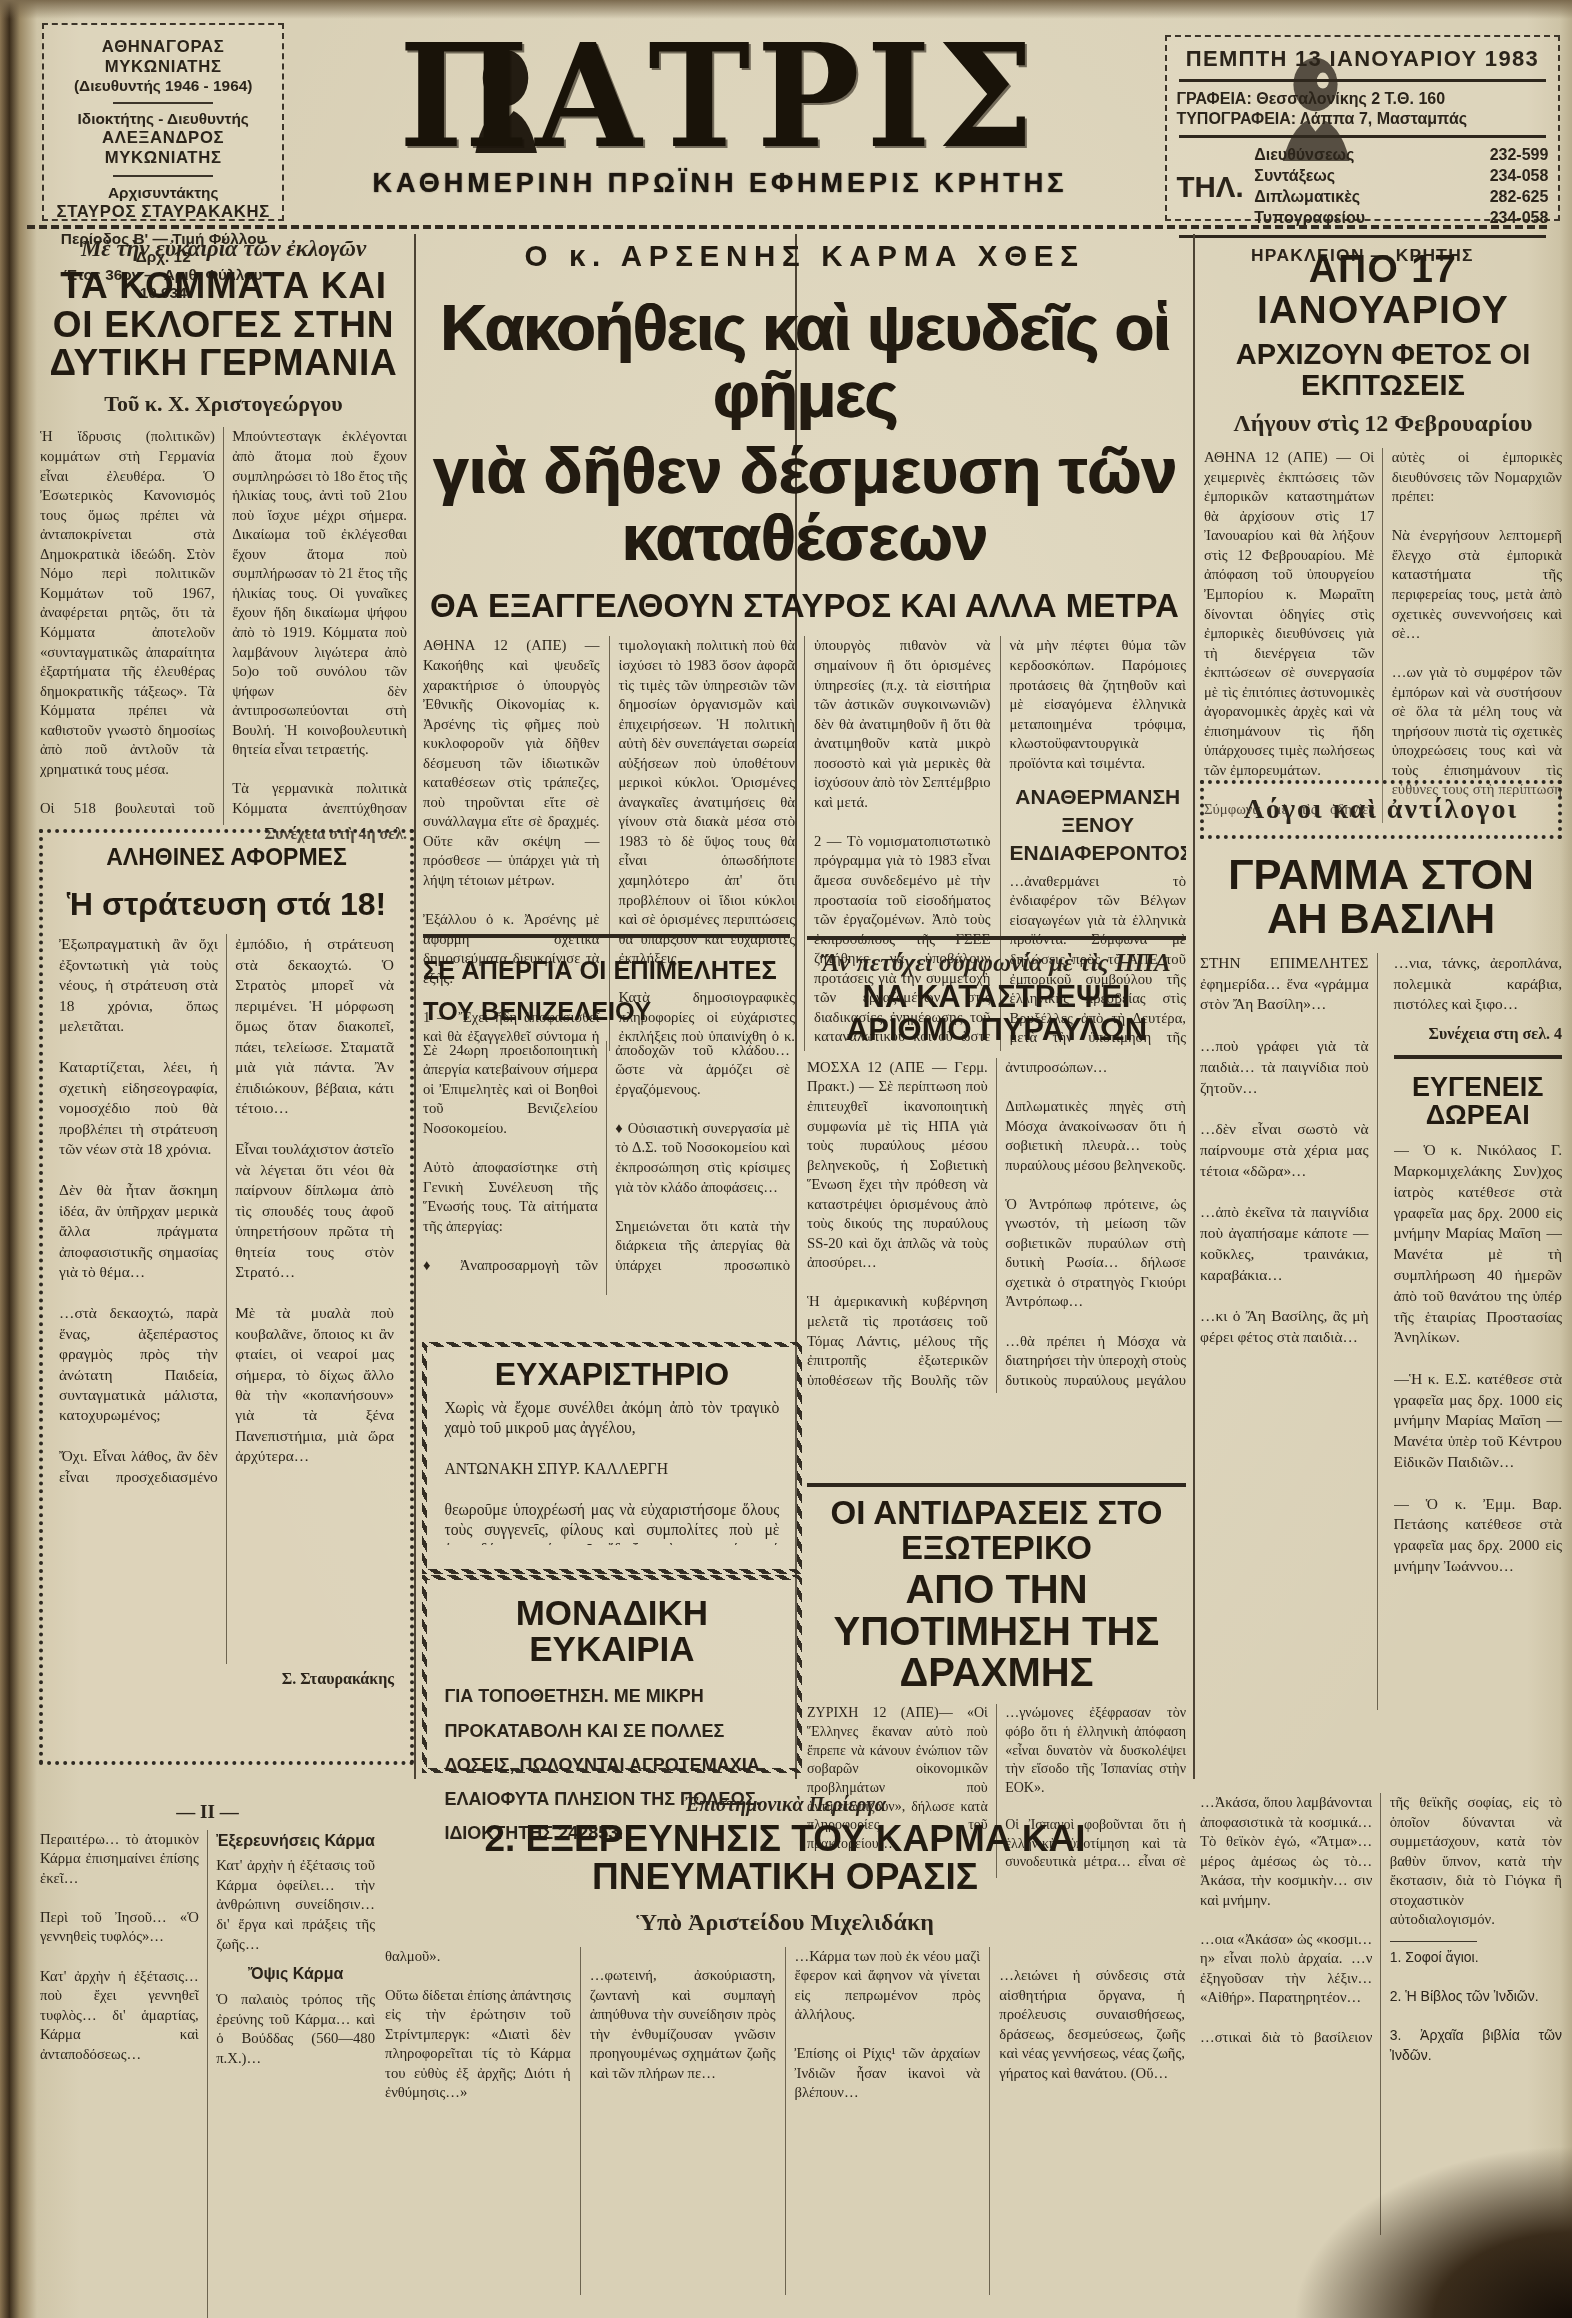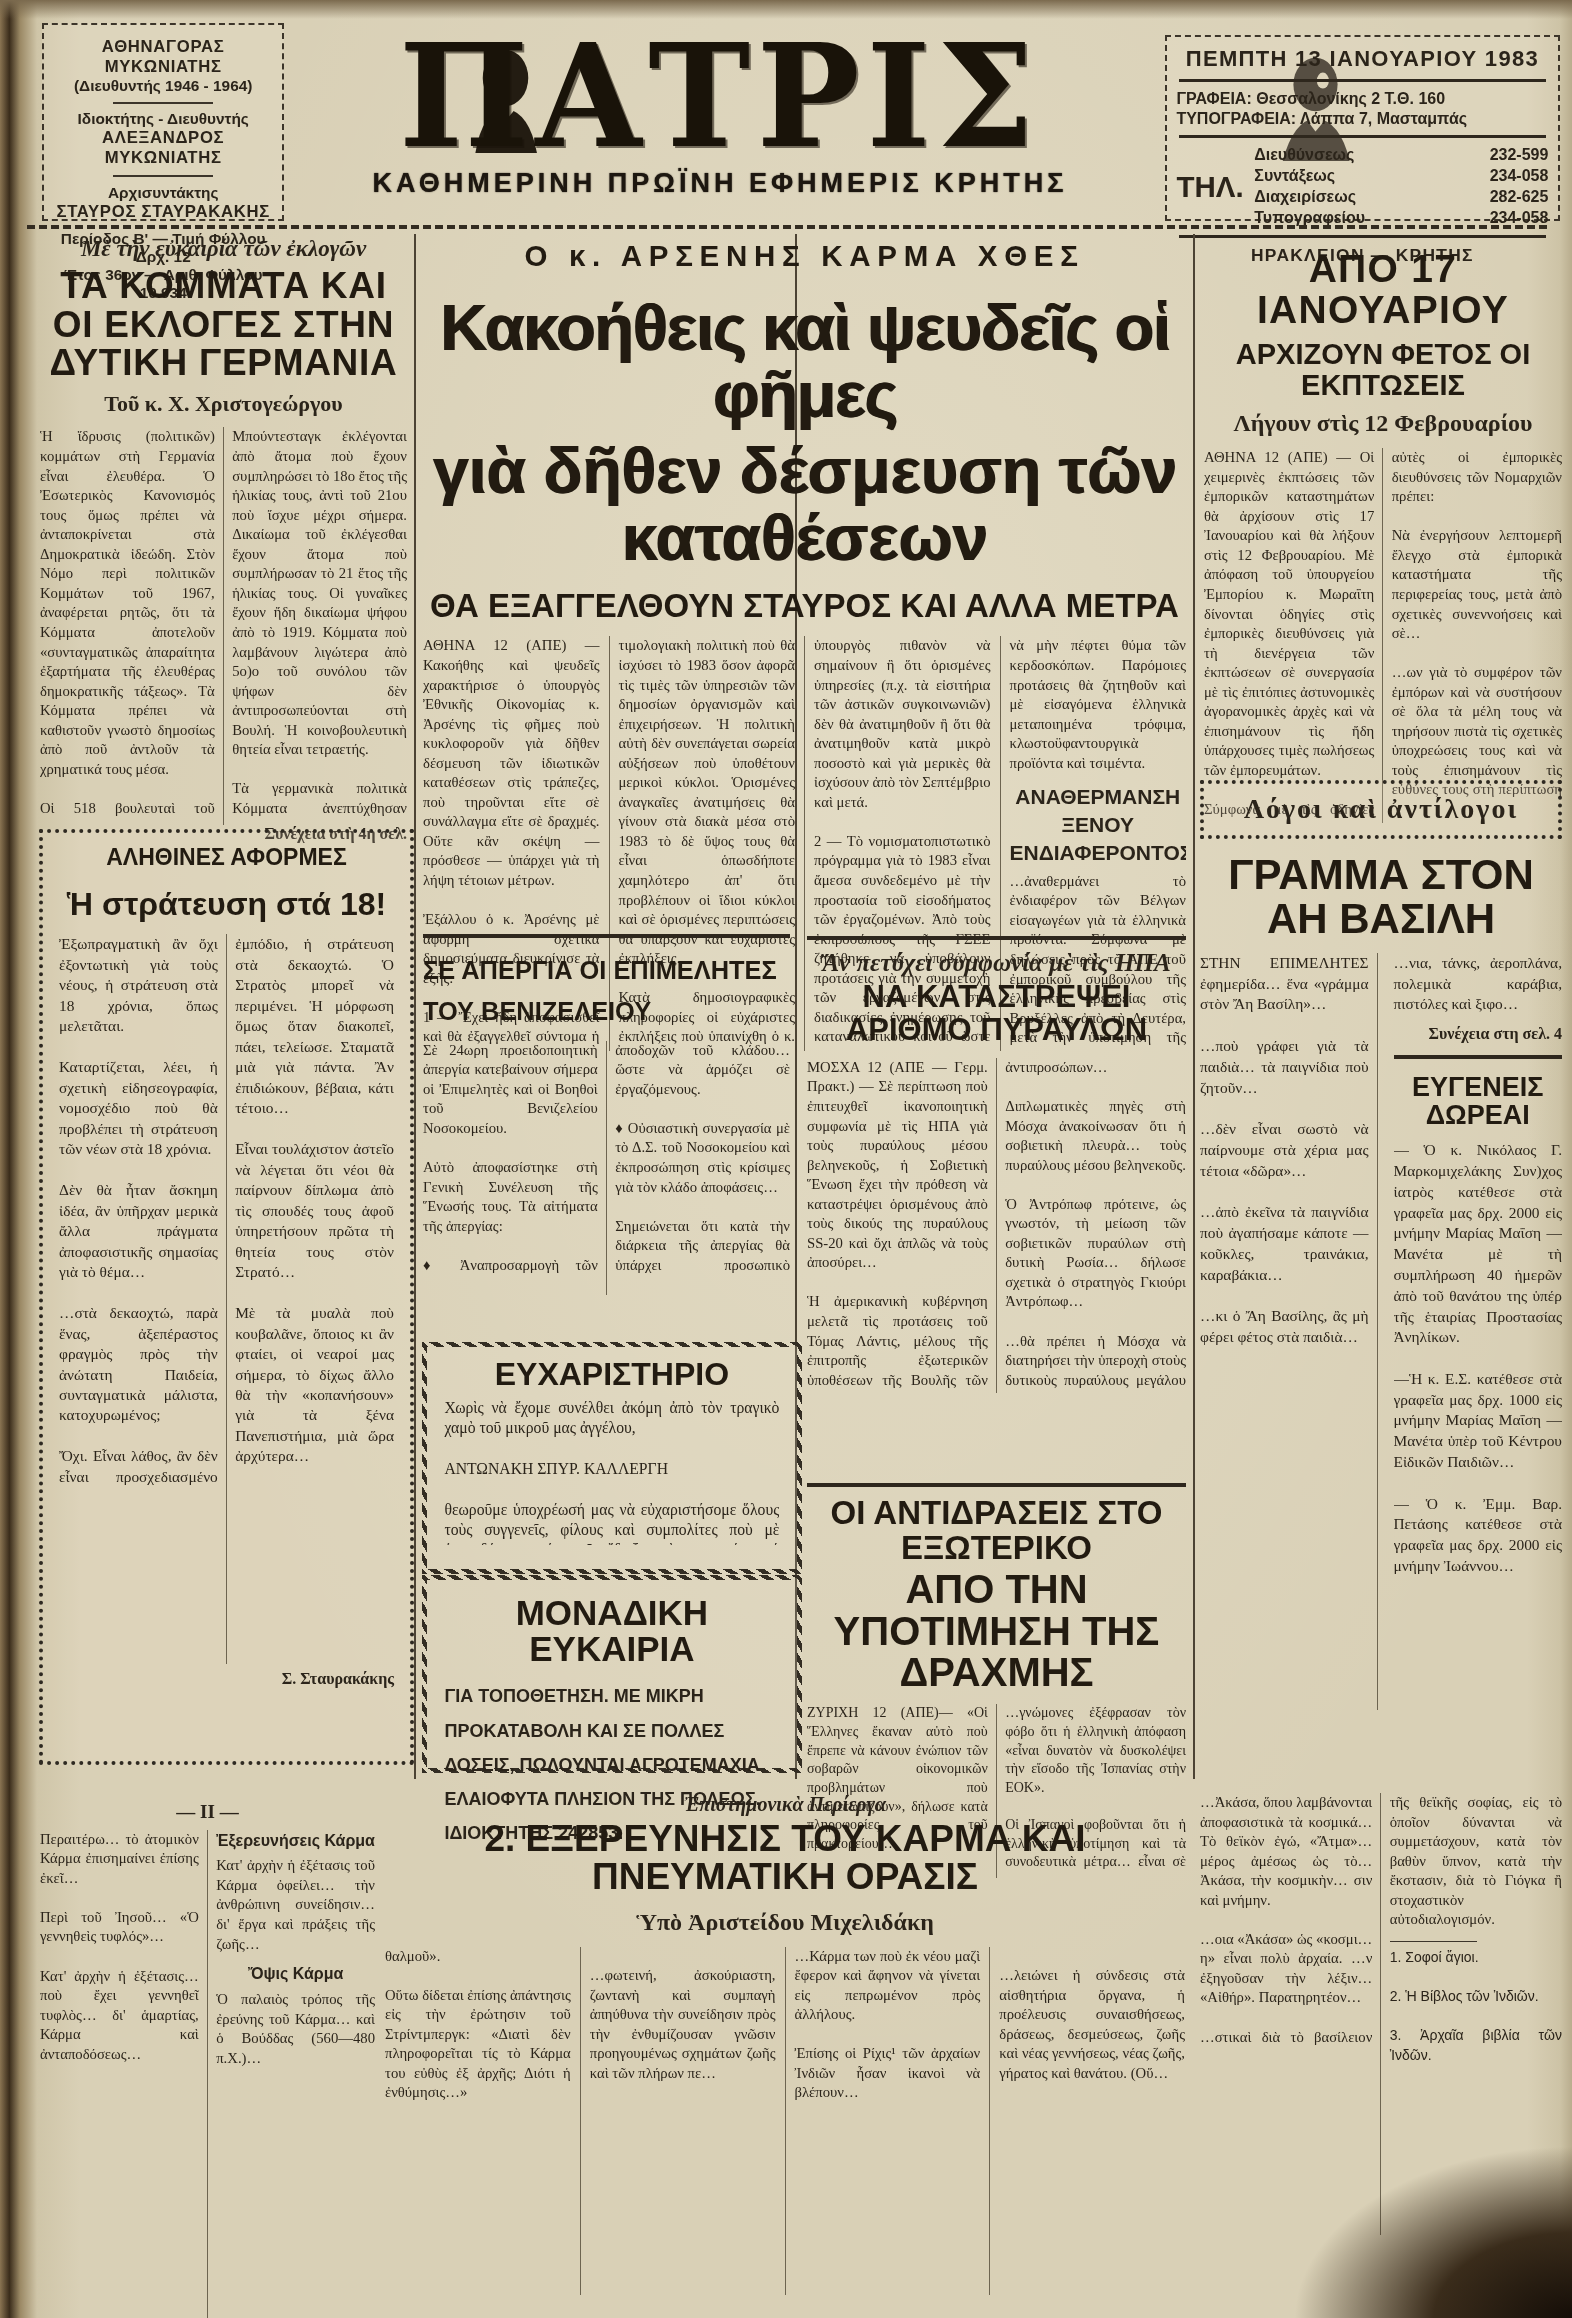--- a/index.html
+++ b/index.html
@@ -130,21 +130,21 @@
       <div class="tel-rows">
         <div class="tel-row">
           <span>Διευθύνσεως</span>
           <span>232-599</span>
         </div>
         <div class="tel-row">
           <span>Συντάξεως</span>
           <span>234-058</span>
         </div>
         <div class="tel-row">
-          <span>Διαχειρίσεως</span>
+          <span>Διπλωματικὲς</span>
           <span>282-625</span>
         </div>
         <div class="tel-row">
           <span>Τυπογραφείου</span>
           <span>234-058</span>
         </div>
       </div>
     </div>
     <div class="mh-hr"></div>
     <div class="mh-city">ΗΡΑΚΛΕΙΟΝ — ΚΡΗΤΗΣ</div>

